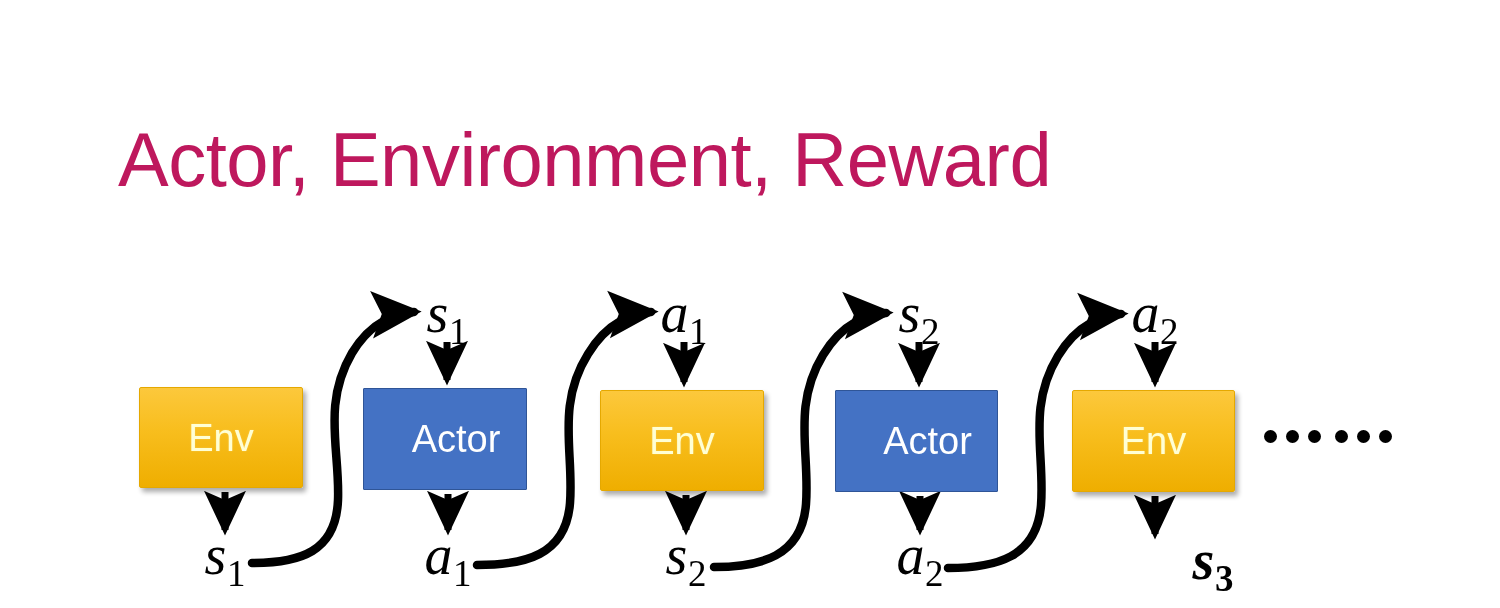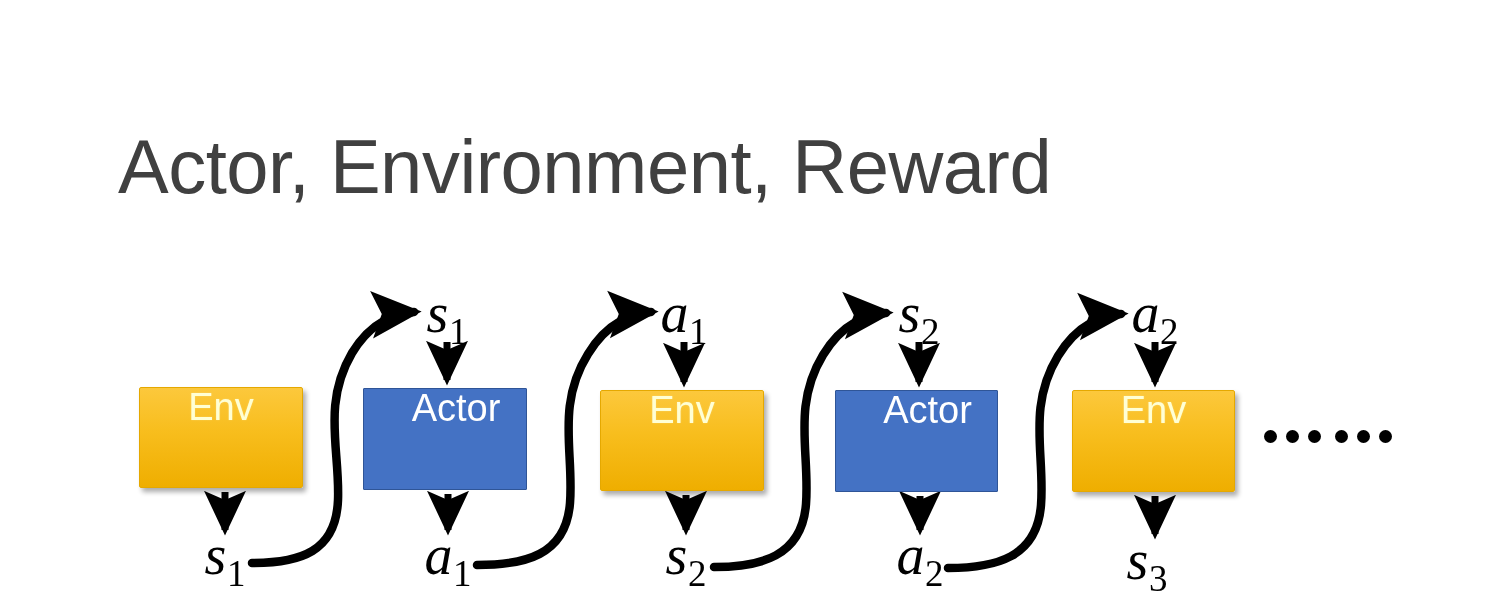--- a/index.html
+++ b/index.html
@@ -14,33 +14,34 @@
     position: relative;
     width: 1500px;
     height: 608px;
     background: #ffffff;
     overflow: hidden;
   }
   
   #slide-title {
     position: absolute;
     left: 118px;
-    top: 129px;
+    top: 122px;
     font-family: "Liberation Sans", sans-serif;
     font-size: 76px;
     font-weight: 400;
-    color: #404040;
+    color: #be185d;
     letter-spacing: -0.5px;
     white-space: nowrap;
     line-height: 1;
   }
   
   .node-box {
     position: absolute;
     display: flex;
+    align-items: center;
     justify-content: center;
     box-sizing: border-box;
   }
   .node-box .node-label {
     font-family: "Liberation Sans", sans-serif;
     font-size: 38px;
     font-weight: 400;
     line-height: 1;
   }
   .node-env {
@@ -205,21 +206,21 @@
   </div>
   <div class="math-label" style="left:448px; top:560px;">
     <span>a</span><span class="sub">1</span>
   </div>
   <div class="math-label" style="left:686px; top:560px;">
     <span>s</span><span class="sub">2</span>
   </div>
   <div class="math-label" style="left:920px; top:560px;">
     <span>a</span><span class="sub">2</span>
   </div>
-  <div class="math-label" style="left:1147px; top:565px;">
+  <div class="math-label" style="left:1213px; top:565px;font-weight:bold;">
     <span>s</span><span class="sub">3</span>
   </div>
 
   <div id="ellipsis">
     <span class="dot"></span>
     <span class="dot"></span>
     <span class="dot"></span>
     <span class="dot gapped"></span>
     <span class="dot"></span>
     <span class="dot"></span>

